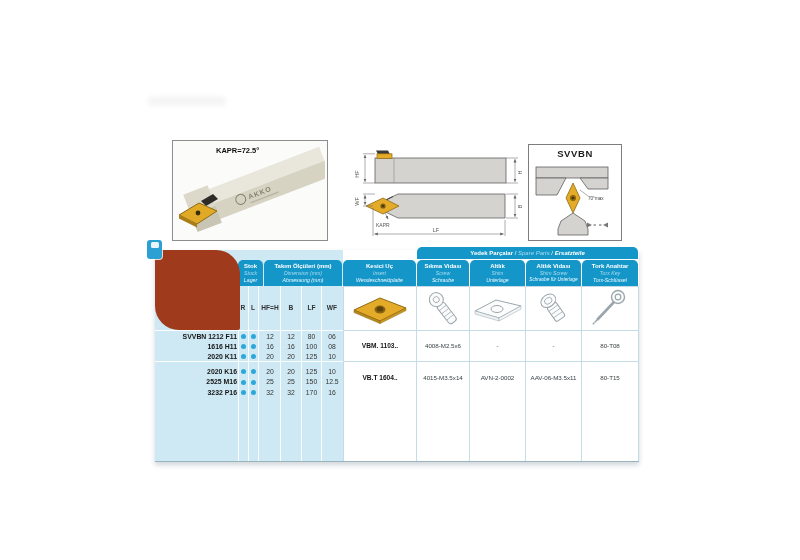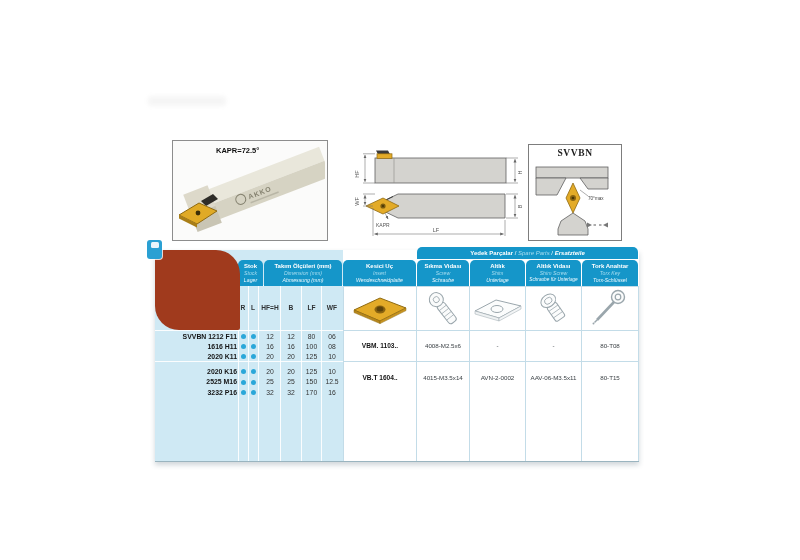--- a/index.html
+++ b/index.html
@@ -5,21 +5,21 @@
   html,body{margin:0;padding:0;background:#fff;}
   #page{position:relative;width:800px;height:560px;background:#ffffff;overflow:hidden;
         font-family:"Liberation Sans",sans-serif;}
   .abs{position:absolute;}
   
   #photo-panel{left:172px;top:140px;width:154px;height:99px;border:1px solid #8d8d8d;background:#fbfbfa;}
   #kapr-label{position:absolute;left:8px;top:5px;font-size:7.5px;font-weight:bold;color:#111;margin-left:35px;}
   #tech-svg{left:352px;top:148px;}
   #profile-panel{left:528px;top:144px;width:92px;height:95px;border:1px solid #7d7d7d;background:#fff;}
   #profile-title{position:absolute;top:3px;left:0;width:100%;text-align:center;
-                 font-size:9.5px;font-weight:bold;letter-spacing:.6px;color:#1c1c1c;font-family:Liberation Serif, serif;}
+                 font-size:9.5px;font-weight:bold;letter-spacing:.6px;color:#1c1c1c;}
   #profile-svg{position:absolute;left:1px;top:14px;}
   #watermark{left:148px;top:96px;width:78px;height:10px;background:#b0b0b0;opacity:.12;
              filter:blur(2px);border-radius:4px;}
   
   #tbl-shadow{left:155px;top:250px;width:484px;height:212px;box-shadow:0 3px 5px rgba(40,70,85,.22);}
   #lightblue{left:155px;top:250px;width:188px;height:212px;background:var(--lblue,#cfe9f4);}
   .vsep{position:absolute;top:286px;height:176px;width:1px;background:rgba(255,255,255,.9);}
   .hsep{position:absolute;left:155px;width:188px;height:1px;background:rgba(255,255,255,.9);}
   #red-shape{left:155px;top:250px;width:85px;height:80px;background:var(--red,#a03a1d);
              border-radius:2px 24px 2px 24px;z-index:3;}

